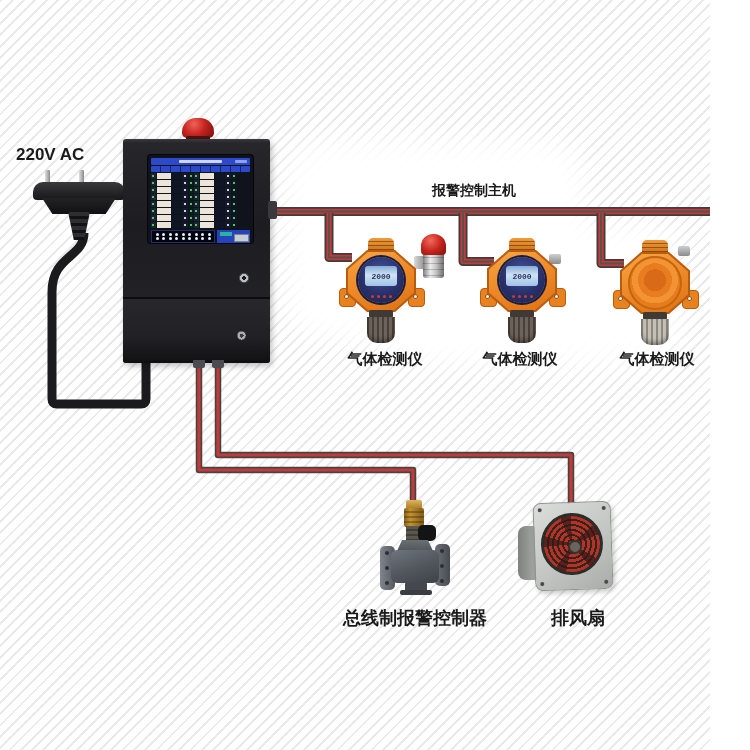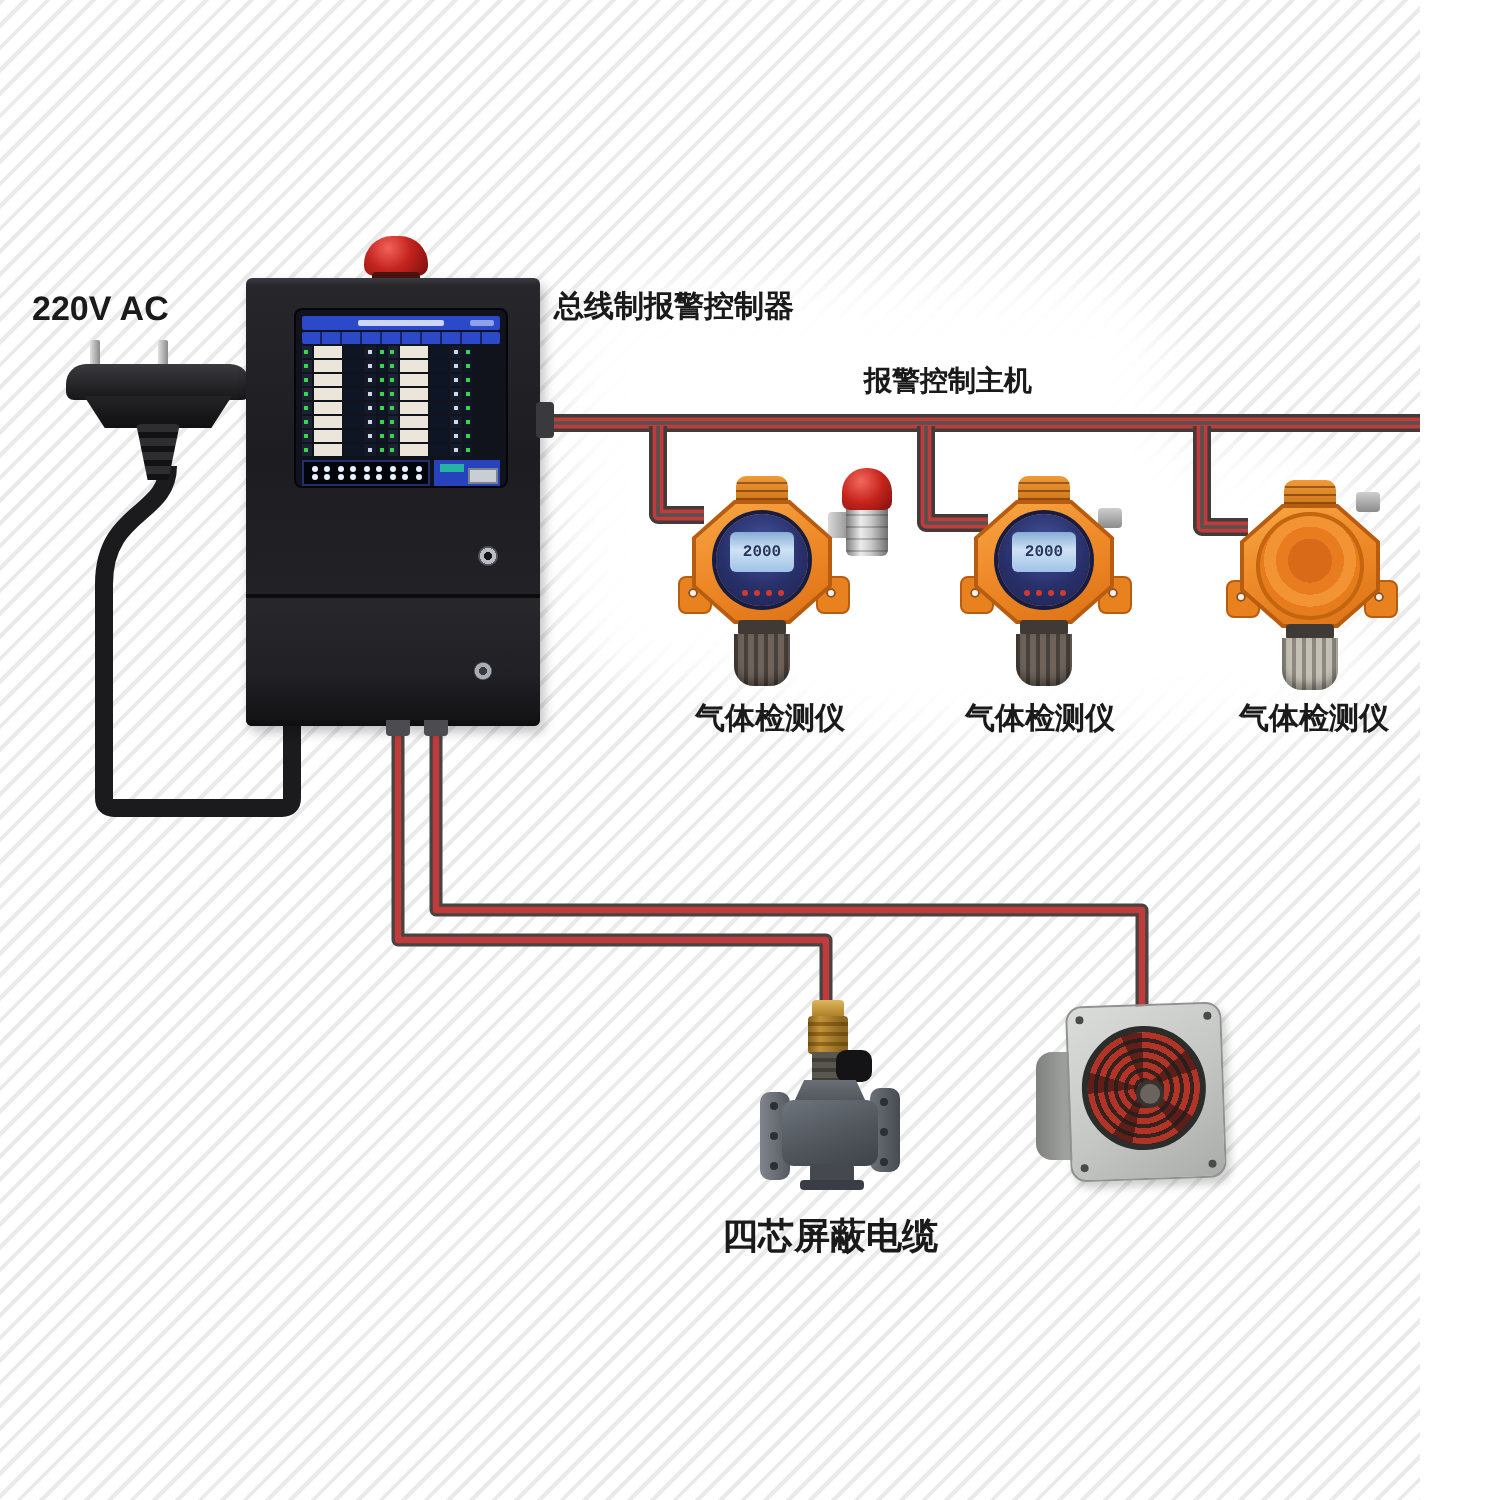--- a/index.html
+++ b/index.html
@@ -189,26 +189,26 @@
       <path d="M199 360 L199 470 L413 470 L413 503" stroke="#474440" stroke-width="6.5"></path>
       <path d="M199 360 L199 470 L413 470 L413 503" stroke="#c23b3c" stroke-width="3.2"></path>
     </g>
     <g fill="none" stroke-linejoin="round">
       <path d="M218 360 L218 455 L571 455 L571 504" stroke="#474440" stroke-width="6.5"></path>
       <path d="M218 360 L218 455 L571 455 L571 504" stroke="#c23b3c" stroke-width="3.2"></path>
     </g>
   </svg>
 
   <div class="lbl" style="left:16px;top:145px;font-size:17px;font-weight:600;">220V AC</div>
-  <div class="lbl" style="left:277px;top:144px;font-size:15px;">总线制报警控制器</div>
   <div class="lbl" style="left:432px;top:182px;font-size:14px;">报警控制主机</div>
   <div class="lbl center" style="left:310px;top:350px;width:150px;font-size:15px;">气体检测仪</div>
   <div class="lbl center" style="left:445px;top:350px;width:150px;font-size:15px;">气体检测仪</div>
   <div class="lbl center" style="left:582px;top:350px;width:150px;font-size:15px;">气体检测仪</div>
-  <div class="lbl center" style="left:330px;top:606px;width:170px;font-size:18px;">四芯屏蔽电缆</div>
+  <div class="lbl center" style="left:330px;top:606px;width:170px;font-size:18px;">总线制报警控制器</div>
+  <div class="lbl center" style="left:508px;top:606px;width:140px;font-size:18px;">排风扇</div>
 
   <div id="plug">
     <div class="prong p1"></div>
     <div class="prong p2"></div>
     <div class="cap"></div>
     <div class="pbody"></div>
     <div class="neck"></div>
   </div>
 
   <div id="beacon-main">

